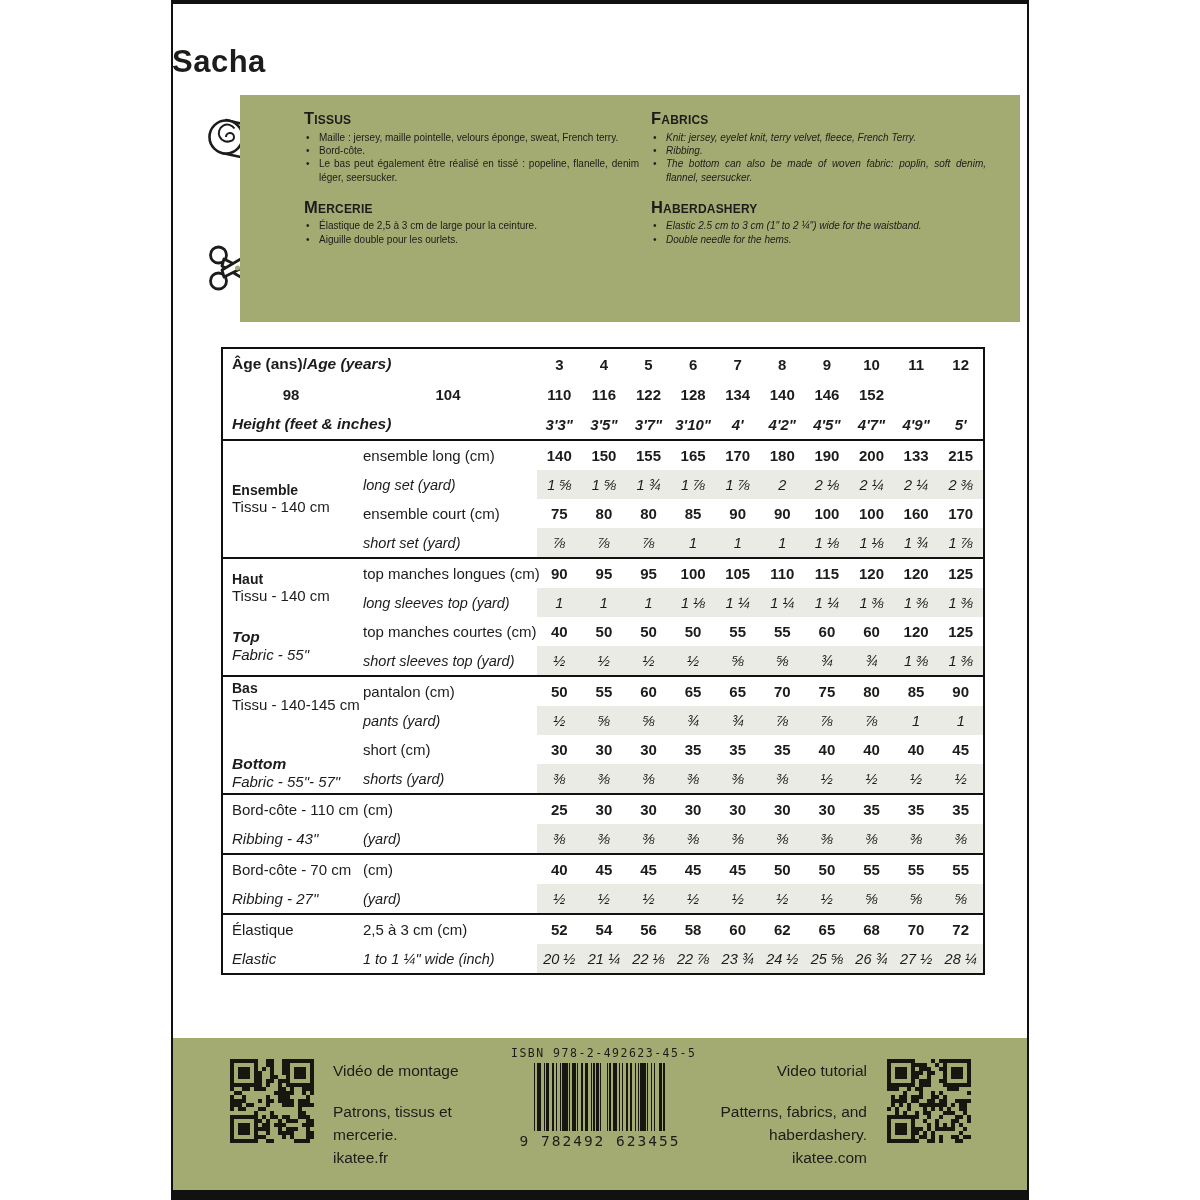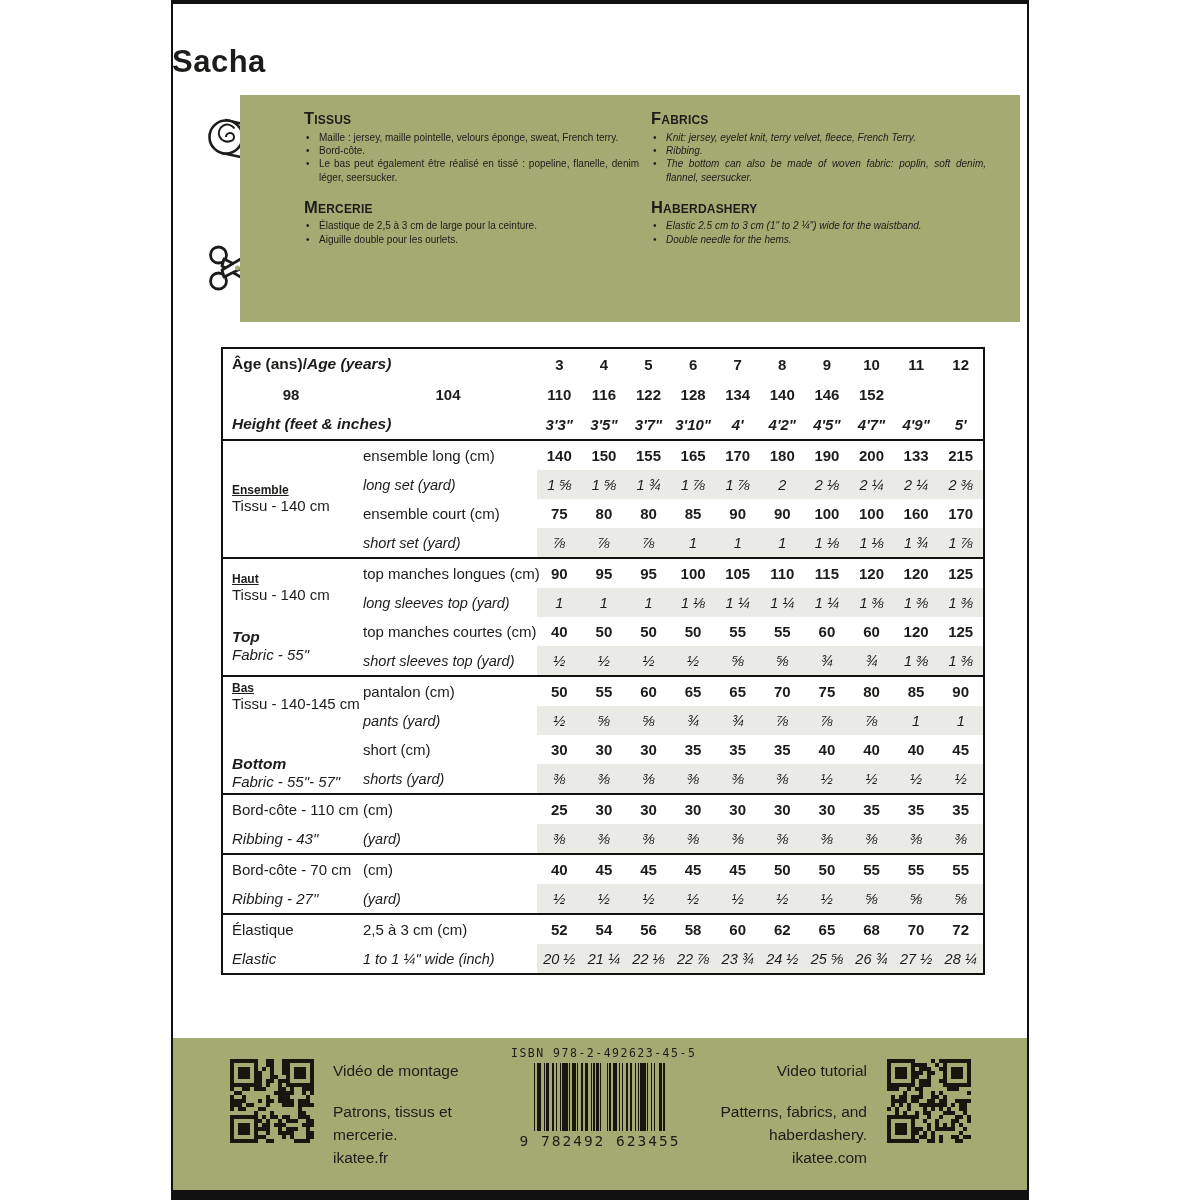--- a/index.html
+++ b/index.html
@@ -45,21 +45,21 @@
   .c.bi{font-weight:700;font-style:italic;}
   .c.i{font-style:italic;font-size:14.5px;}
   .hlab{justify-content:flex-start;padding-left:9px;font-size:15.5px;}
   .hlab .b{font-weight:700;}
   .hlab .bi{font-weight:700;font-style:italic;}
   .rlab{justify-content:flex-start;padding-left:4px;}
   .shade{background:var(--stripe);}
   .sec-label{grid-column:1;display:flex;flex-direction:column;padding-left:9px;box-sizing:border-box;}
   .lbl-block{flex:1;display:flex;flex-direction:column;justify-content:center;}
   .lbl-line{font-size:15px;line-height:1.18;white-space:nowrap;}
-  .lbl-line.b{font-weight:700;font-size:12px;text-decoration:underline;}
+  .lbl-line.b{font-weight:700;font-size:14px;}
   .lbl-line.bi{font-weight:700;font-style:italic;font-size:15.5px;}
   .lbl-line.i{font-style:italic;}
 
   
   .footer{position:absolute;left:173px;top:1038px;width:854px;height:152px;background:var(--green);}
   .f-line{position:absolute;font-size:15.5px;margin-top:12px;}
   .f-block{position:absolute;font-size:15.5px;line-height:23px;}
   .f-right{text-align:right;}
   .qr{position:absolute;width:88px;height:88px;}
   .barcode{position:absolute;left:338px;top:8px;width:178px;text-align:center;}

